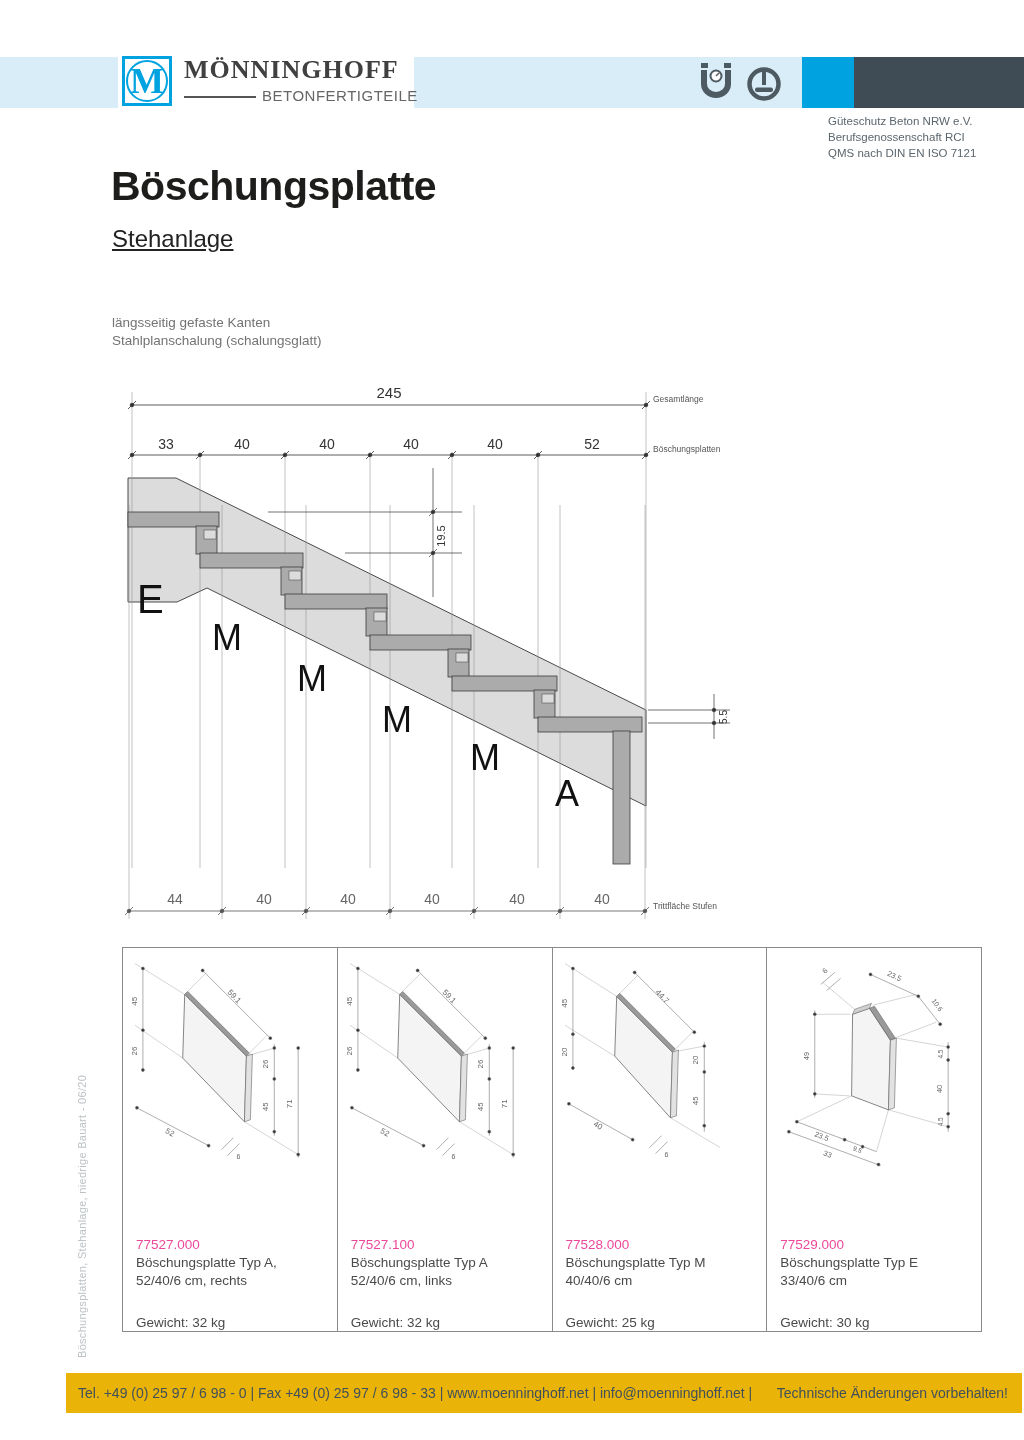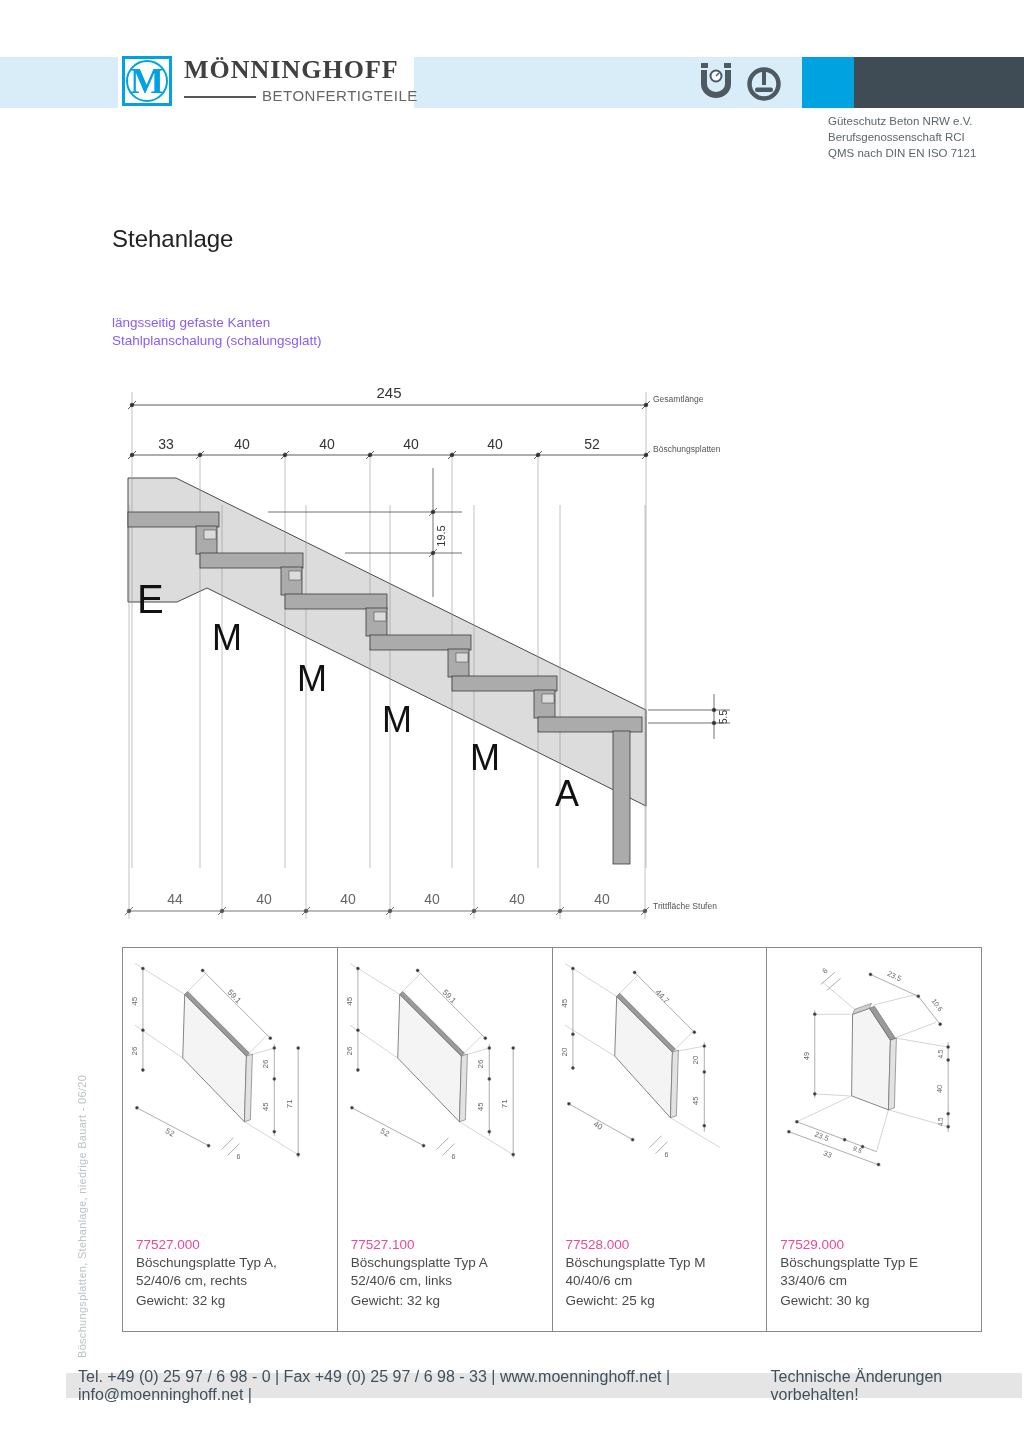--- a/index.html
+++ b/index.html
@@ -15,40 +15,40 @@
   .m-letter{position:absolute;inset:0;display:flex;align-items:center;justify-content:center;
             font-family:"Liberation Serif",serif;font-weight:bold;font-size:36px;color:#00a3e0;line-height:1;}
   .brand{position:absolute;left:66px;top:4px;font-family:"Liberation Serif",serif;font-weight:bold;
          font-size:26px;color:#404040;letter-spacing:1px;white-space:nowrap;}
   .brand-rule{position:absolute;left:66px;top:45px;width:72px;height:2px;background:#555;}
   .brand-sub{position:absolute;left:144px;top:36px;font-size:15px;color:#666;letter-spacing:.5px;white-space:nowrap;}
   .hdr-icon{position:absolute;}
   .cert{position:absolute;left:828px;top:113px;font-size:11.5px;line-height:16px;color:#5b666d;}
   
   .title{position:absolute;left:111px;top:163px;font-size:41px;font-weight:bold;color:#1d1d1b;letter-spacing:-.5px;}
-  .subtitle{position:absolute;left:112px;top:225px;font-size:24px;color:#222;}
+  .subtitle{position:absolute;left:112px;top:225px;font-size:24px;color:#222;text-decoration:underline;}
   .specs{position:absolute;left:112px;top:258px;font-size:13.5px;line-height:18px;color:#3c3c3b;}
-  .notes{position:absolute;left:112px;top:314px;font-size:13.5px;line-height:18px;color:#8b5cf6;}
+  .notes{position:absolute;left:112px;top:314px;font-size:13.5px;line-height:18px;color:#737373;}
   
   .stair-svg{position:absolute;left:95px;top:372px;}
   
   .panels{position:absolute;left:122px;top:947px;width:860px;height:385px;display:flex;
           border:1px solid #8a8a8a;box-sizing:border-box;}
   .panel{flex:1 1 0;position:relative;border-left:1px solid #8a8a8a;}
   .panel:first-child{border-left:none;}
   .panel svg{position:absolute;left:0;top:4px;}
   .ptext{position:absolute;left:13px;top:288px;font-size:13.5px;line-height:18px;color:#4a4a4a;}
   .pnum{color:#ec4899;}
-  .pweight{margin-top:2px;}
+  .pweight{margin-top:24px;}
   
   .side-caption{position:absolute;left:76px;top:1358px;transform:rotate(-90deg);transform-origin:0 0;
                 font-size:11px;color:#bcc2c6;white-space:nowrap;letter-spacing:.3px;}
-  .footer{position:absolute;left:66px;top:1373px;width:956px;height:25px;background:#e5e5e5;
+  .footer{position:absolute;left:66px;top:1373px;width:956px;height:40px;background:#eab308;
           display:flex;justify-content:space-between;align-items:center;box-sizing:border-box;
-          padding:0 14px 0 12px;font-size:16px;color:#41505a;}
+          padding:0 14px 0 12px;font-size:14px;color:#41505a;}
   text{font-family:"Liberation Sans",sans-serif;}
 </style>
 </head>
 <body>
 
 <div class="page">
 
   <div class="band"></div>
   <div class="blue-sq"></div>
   <div class="dark-bar"></div>
@@ -75,20 +75,21 @@
     <line x1="18" y1="5" x2="18" y2="19" stroke="#4e5a62" stroke-width="4"></line>
     <rect x="9" y="21.5" width="18" height="4.5" rx="2" fill="#4e5a62"></rect>
   </svg>
 
   <div class="cert">
     <div>Güteschutz Beton NRW e.V.</div>
     <div>Berufsgenossenschaft RCI</div>
     <div>QMS nach DIN EN ISO 7121</div>
   </div>
 
+  <div class="title">Böschungsplatte</div>
   <div class="subtitle">Stehanlage</div>
   <div class="notes">
     <div>längsseitig gefaste Kanten</div>
     <div>Stahlplanschalung (schalungsglatt)</div>
   </div>
 
   <svg class="stair-svg" width="660" height="560" viewBox="95 372 660 560">
 
     <polygon points="128,478 176,478 646,710 646,806 207,588 177,602 128,602" fill="#dcdcdc" stroke="#4a4a4a" stroke-width="1"></polygon>
 

